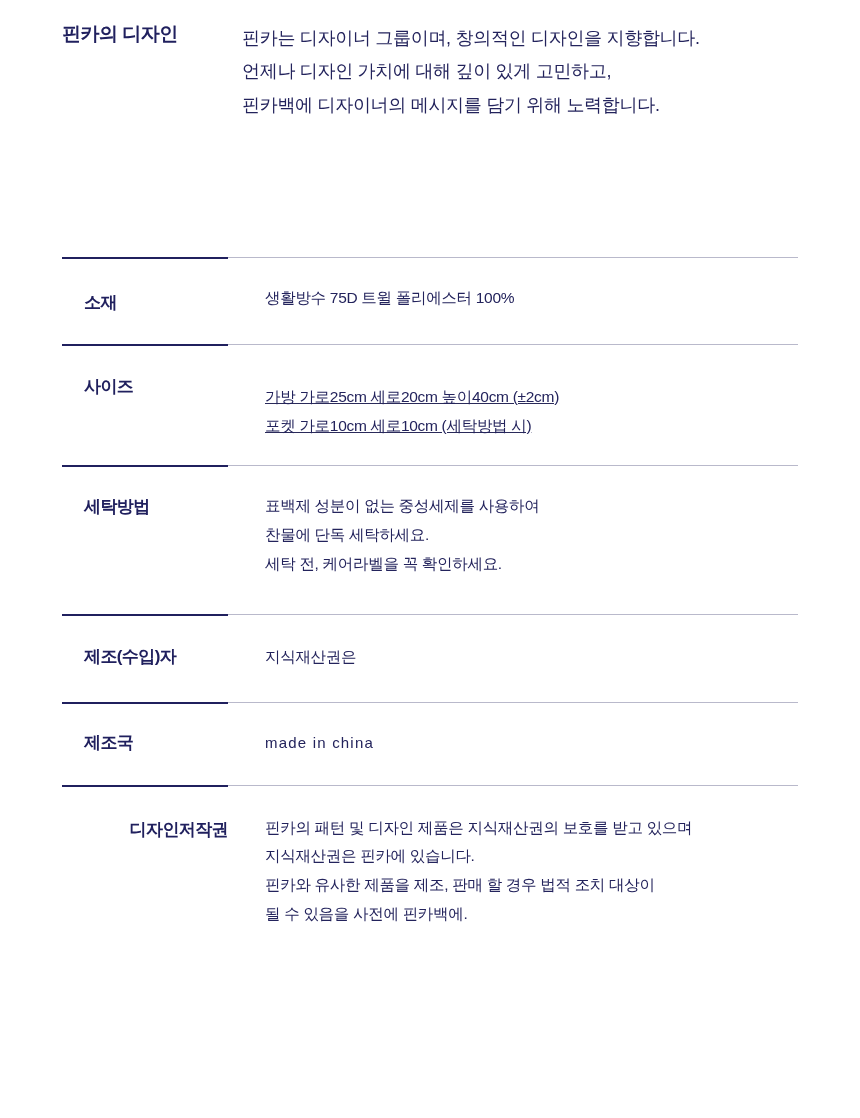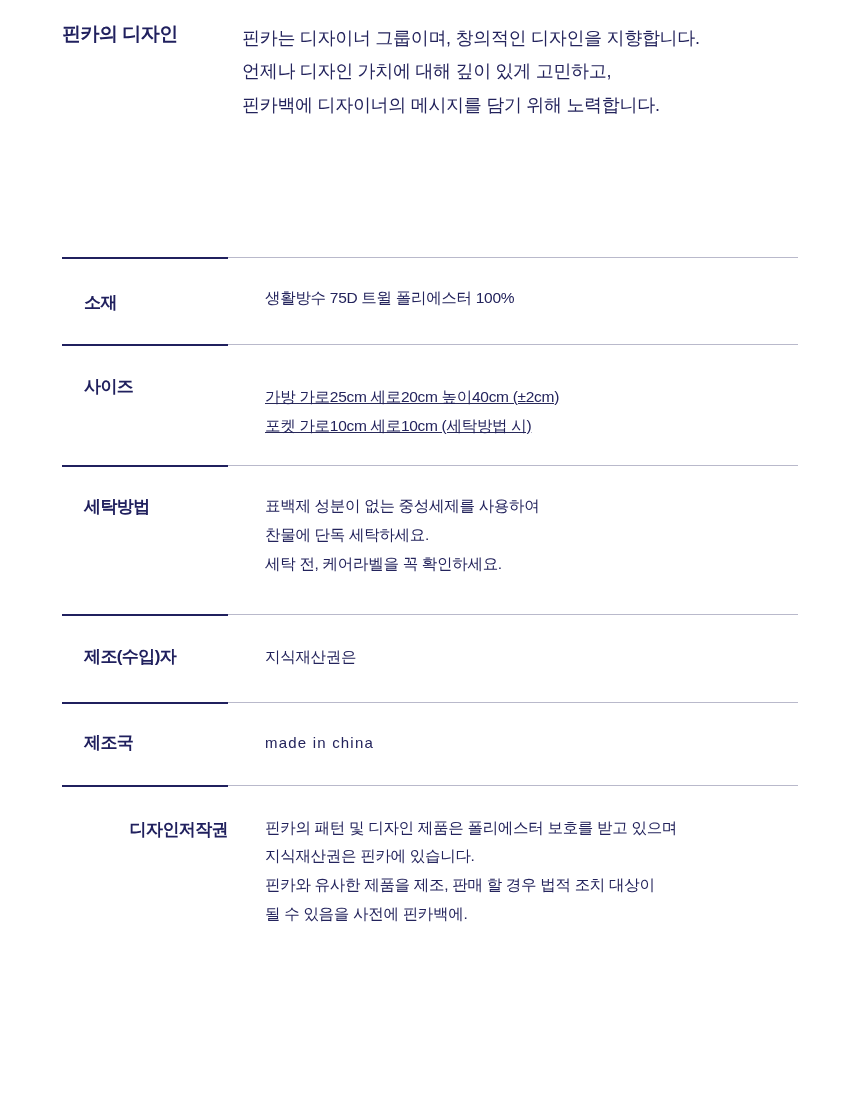--- a/index.html
+++ b/index.html
@@ -193,21 +193,21 @@
         </div>
       </div>
     </div>
 
     <div class="spec-row row-copyright">
       <div class="spec-label-cell">
         <div class="spec-label">디자인저작권</div>
       </div>
       <div class="spec-value-cell">
         <div class="spec-value">
-          <div>핀카의 패턴 및 디자인 제품은 폴리에스터 보호를 받고 있으며</div>
+          <div>핀카의 패턴 및 디자인 제품은 지식재산권의 보호를 받고 있으며</div>
           <div>지식재산권은 핀카에 있습니다.</div>
           <div>핀카와 유사한 제품을 제조, 판매 할 경우 법적 조치 대상이</div>
           <div>될 수 있음을 사전에 핀카백에.</div>
         </div>
       </div>
     </div>
 
   </section>
 </div>
 

